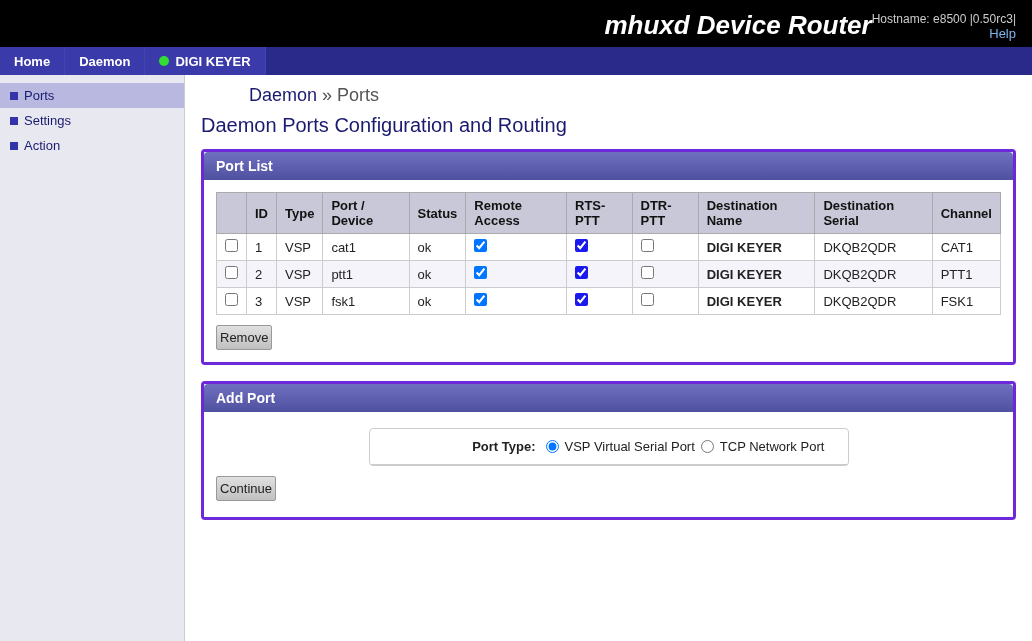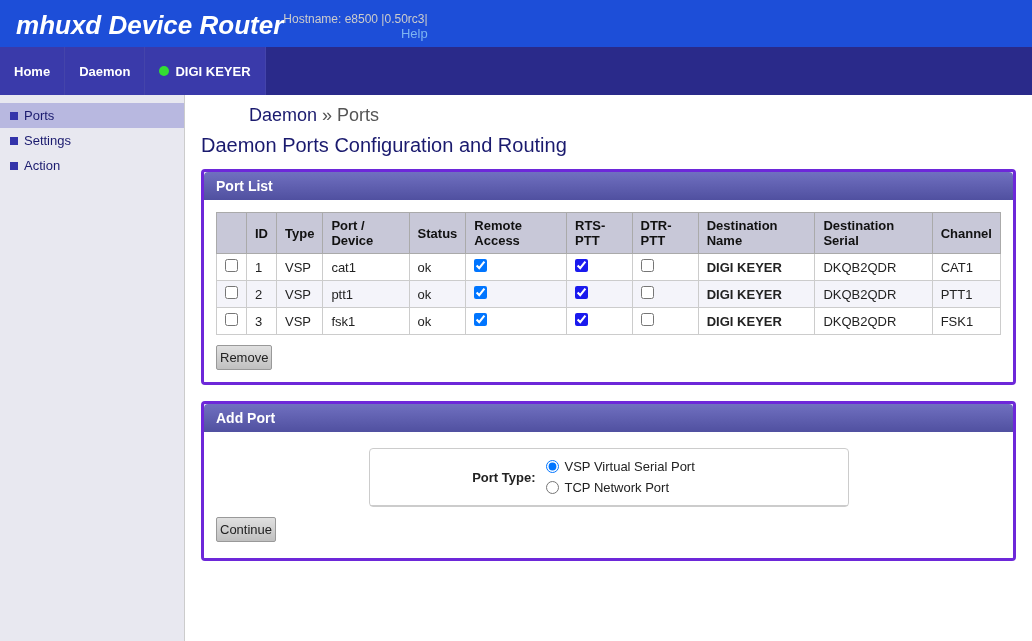--- a/index.html
+++ b/index.html
@@ -1,24 +1,24 @@
 <!DOCTYPE html>
 <html><head>
   <meta charset="utf-8">
   <style>
     * { margin: 0; padding: 0; box-sizing: border-box; }
     body { font-family: Arial, sans-serif; font-size: 13px; background: #fff; }
 
     
     #header {
-      background: #1d4ed8;
+      background: #000000;
       padding: 10px 16px 6px 16px;
       display: flex;
       align-items: flex-end;
-      justify-content: flex-start;
+      justify-content: flex-end;
     }
     #header-title {
       color: #fff;
       font-size: 26px;
       font-weight: bold;
     }
     #header-title span { font-style: italic; }
     #header-right {
       text-align: right;
       color: #ccc;
@@ -30,21 +30,21 @@
       display: block;
       font-size: 13px;
     }
 
     
     #navbar {
       background: #2a2a8a;
       padding: 0 0 0 0;
       display: flex;
       align-items: flex-end;
-      height: 48px;
+      height: 28px;
     }
     .nav-tab {
       display: flex;
       align-items: center;
       padding: 0 14px;
       color: #fff;
       font-size: 13px;
       font-weight: bold;
       cursor: pointer;
       border-right: 1px solid #4444aa;
@@ -199,21 +199,21 @@
     }
     .form-row-label {
       text-align: right;
       min-width: 150px;
       font-weight: bold;
       color: #222;
       font-size: 13px;
     }
     .form-row-content {
       display: flex;
-      flex-direction: column;
+      flex-direction: row;
       gap: 6px;
     }
     .radio-option {
       display: flex;
       align-items: center;
       gap: 6px;
       font-size: 13px;
       color: #222;
     }
     .form-divider {

